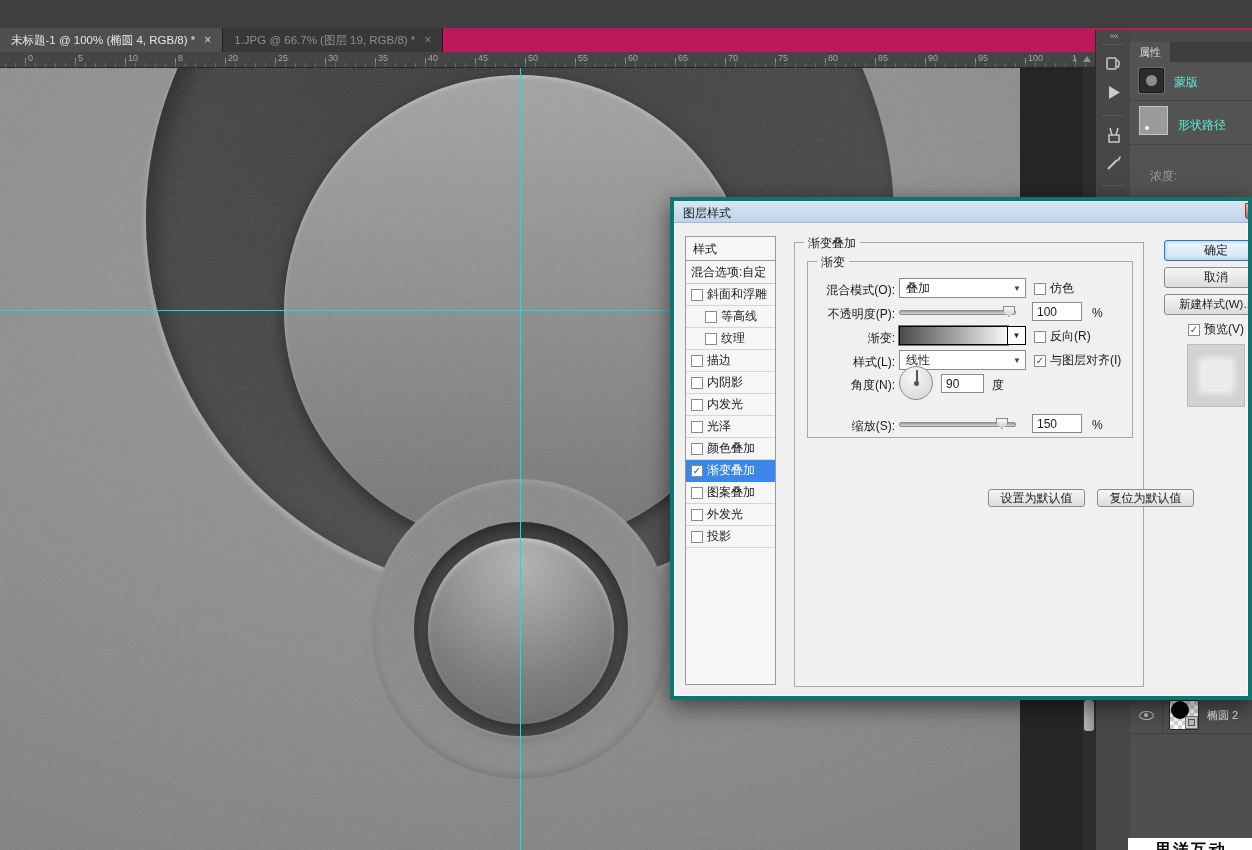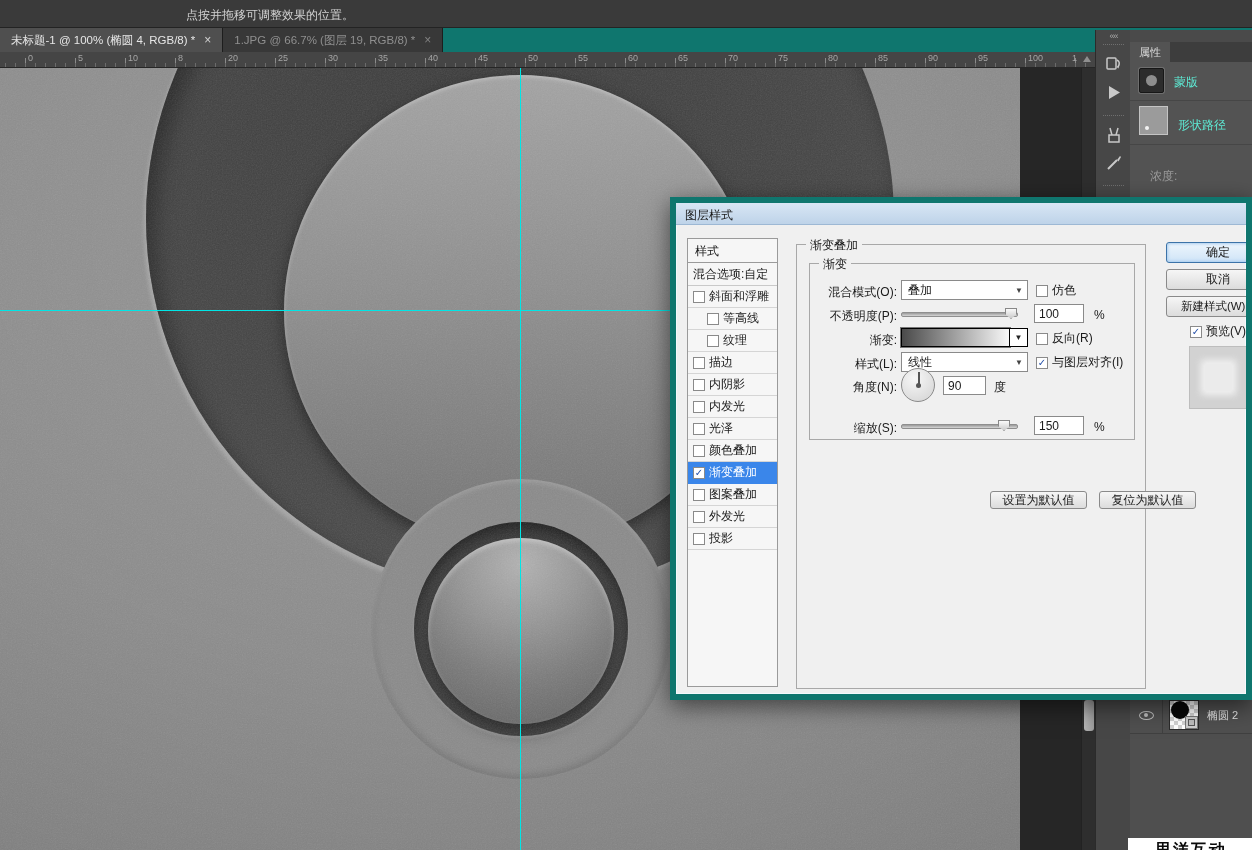--- a/index.html
+++ b/index.html
@@ -6,21 +6,21 @@
   body { background:#222; }
   #app {
     position:relative; width:1252px; height:850px; overflow:hidden;
     background:#3f3f3f; font-family:"Liberation Sans", sans-serif;
     -webkit-font-smoothing:antialiased;
   }
   
   #options-bar { position:absolute; left:0; top:0; width:1252px; height:28px; background:#3a3a3a; border-bottom:1px solid #232323; }
   #options-hint { position:absolute; left:186px; top:7px; font-size:12px; color:#d2d2d2; }
   
-  #tab-bar { position:absolute; left:0; top:28px; width:1252px; height:24px; background:#0f766e; display:flex; }
+  #tab-bar { position:absolute; left:0; top:28px; width:1252px; height:24px; background:#be185d; display:flex; }
   .doc-tab { height:24px; display:flex; align-items:center; gap:9px; padding:0 11px; font-size:11.5px; border-right:1px solid #1d1d1d; white-space:nowrap; }
   .doc-tab.active { background:#4f4f4f; color:#e6e6e6; }
   .doc-tab.inactive { background:#383838; color:#8f8f8f; }
   .tab-close { font-size:12px; line-height:10px; color:inherit; opacity:.85; }
   
   #ruler { position:absolute; left:0; top:52px; width:1095px; height:16px; background:#454545; border-bottom:1px solid #262626;
     background-image:
       repeating-linear-gradient(to right, #6b6b6b 0 1px, transparent 1px 10px),
       repeating-linear-gradient(to right, #8a8a8a 0 1px, transparent 1px 50px);
     background-size:10px 4px, 50px 9px;
@@ -83,21 +83,21 @@
   .layer-circ { position:absolute; background:#070707; border-radius:50%; }
   .layer-thumb.large .layer-circ { left:-2px; top:-2px; width:28px; height:28px; }
   .layer-thumb.small .layer-circ { left:1px; top:0; width:18px; height:18px; }
   .vmask-badge { position:absolute; right:0; bottom:0; width:13px; height:13px; background:#cdcdcd; border:1px solid #777; }
   .vmask-badge::after { content:''; position:absolute; inset:2px; border:1px solid #555; background:#bdbdbd; }
   .layer-name { margin-left:8px; font-size:11px; color:#e3e3e3; white-space:nowrap; }
   #watermark { position:absolute; left:-2px; top:141px; width:126px; height:41px; background:#ffffff; z-index:5; text-align:center; color:#0a0a0a; }
   #wm-line1 { font-size:16px; font-weight:bold; letter-spacing:2px; margin-top:2px; }
   
   #dialog { position:absolute; left:670px; top:197px; width:582px; height:503px; background:#f0f0f0;
-    border:6px solid #0f766e; box-shadow:inset 0 0 0 1px #f5f9fd, 0 6px 22px rgba(0,0,0,.55); overflow:hidden; font-size:12px; color:#1a1a1a; z-index:50; }
+    border:4px solid #0f766e; box-shadow:inset 0 0 0 1px #f5f9fd, 0 6px 22px rgba(0,0,0,.55); overflow:hidden; font-size:12px; color:#1a1a1a; z-index:50; }
   #dialog-titlebar { position:absolute; left:0; top:0; width:100%; height:22px; background:linear-gradient(#d8e6f4, #bed3e9); border-bottom:1px solid #9db8d4; }
   #dialog-title { position:absolute; left:9px; top:4px; font-size:12px; color:#1b1b1b; }
   #dialog-close { position:absolute; left:571px; top:2px; width:28px; height:16px; background:linear-gradient(#f2b9b1,#cf5f52); border:1px solid #98352c; border-radius:0 0 0 3px; }
   
   #styles-list { position:absolute; left:11px; top:35px; width:91px; height:449px; background:#f6f6f6; border:1px solid #9a9a9a; }
   .sl-header { height:24px; line-height:24px; padding-left:7px; border-bottom:1px solid #9a9a9a; }
   .sl-blend { height:23px; line-height:23px; padding-left:5px; border-bottom:1px solid #c9c9c9; }
   .sl-row { height:22px; display:flex; align-items:center; padding-left:5px; border-bottom:1px solid #d5d5d5; }
   .sl-row.indent { padding-left:19px; }
   .sl-row.selected { background:#3a86ea; color:#ffffff; border-bottom-color:#3a86ea; }
@@ -133,23 +133,20 @@
   #preview-thumb { position:absolute; left:513px; top:143px; width:58px; height:63px; background:#d2d2d2; border:1px solid #bdbdbd; }
   #preview-thumb::after { content:''; position:absolute; left:15px; top:17px; width:27px; height:27px; background:#ebebeb; box-shadow:0 0 7px 4px rgba(245,245,245,.9); }
   #btn-setdef { left:193px; top:246px; width:97px; height:18px; }
   #btn-resetdef { left:302px; top:246px; width:97px; height:18px; }
 </style>
 </head>
 <body>
 
 <div id="app">
 
-  <div id="options-bar">
-    <span id="options-hint">点按并拖移可调整效果的位置。</span>
-  </div>
 
   <div id="tab-bar">
       <div class="doc-tab active">
         <span>未标题-1 @ 100% (椭圆 4, RGB/8) *</span>
         <span class="tab-close">×</span>
       </div>
       <div class="doc-tab inactive">
         <span>1.JPG @ 66.7% (图层 19, RGB/8) *</span>
         <span class="tab-close">×</span>
       </div>

